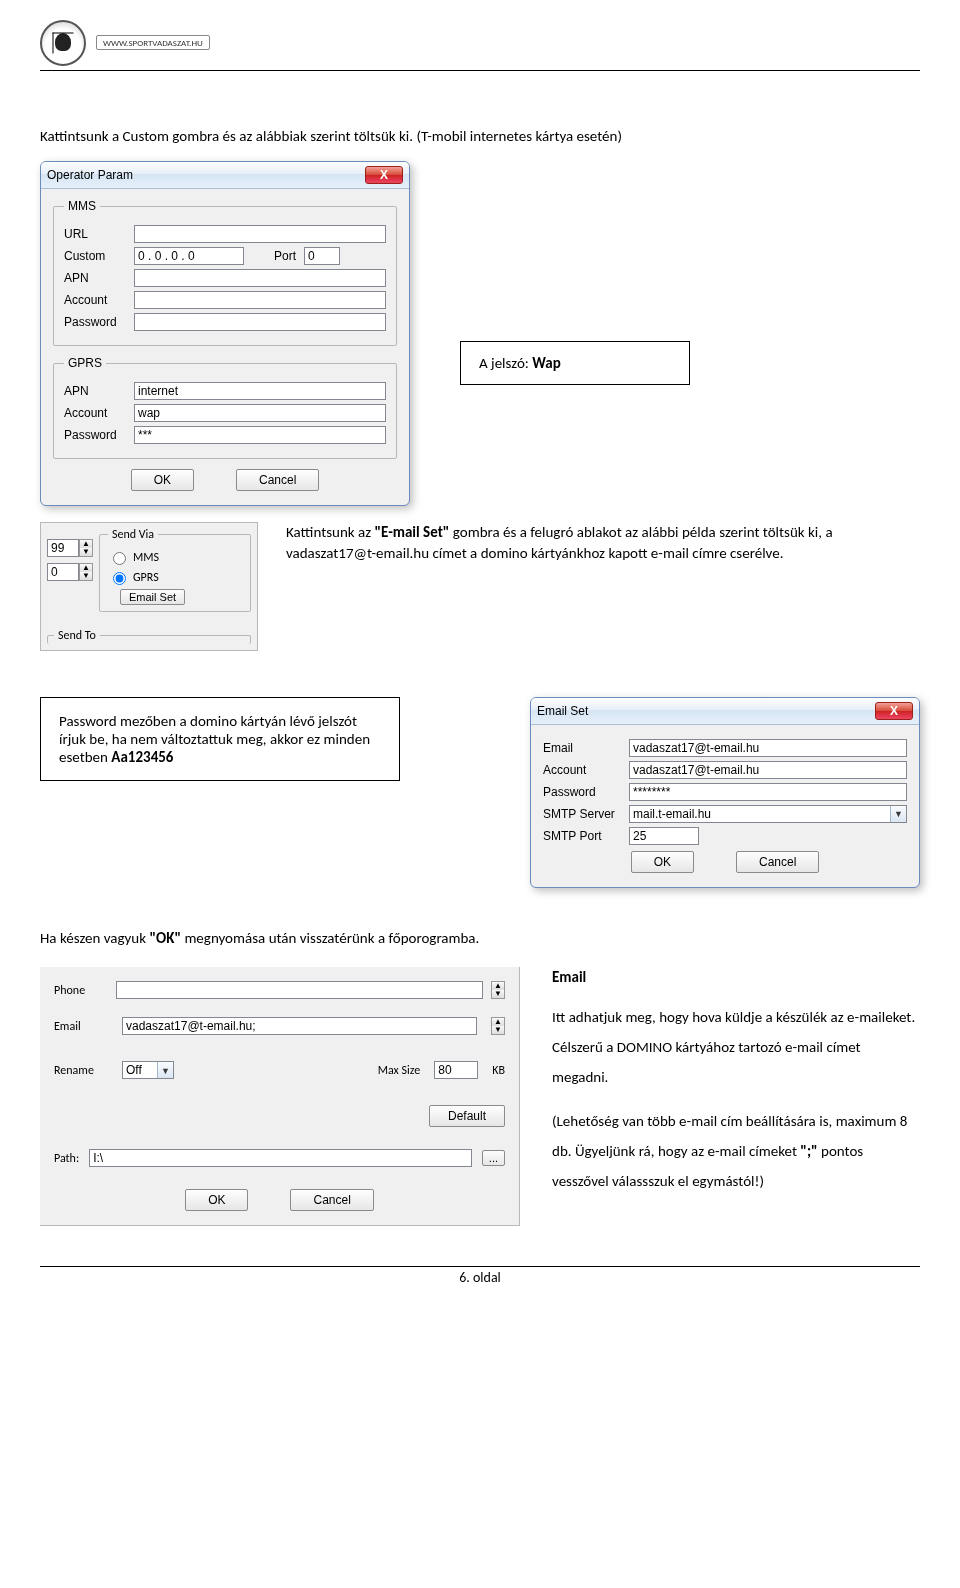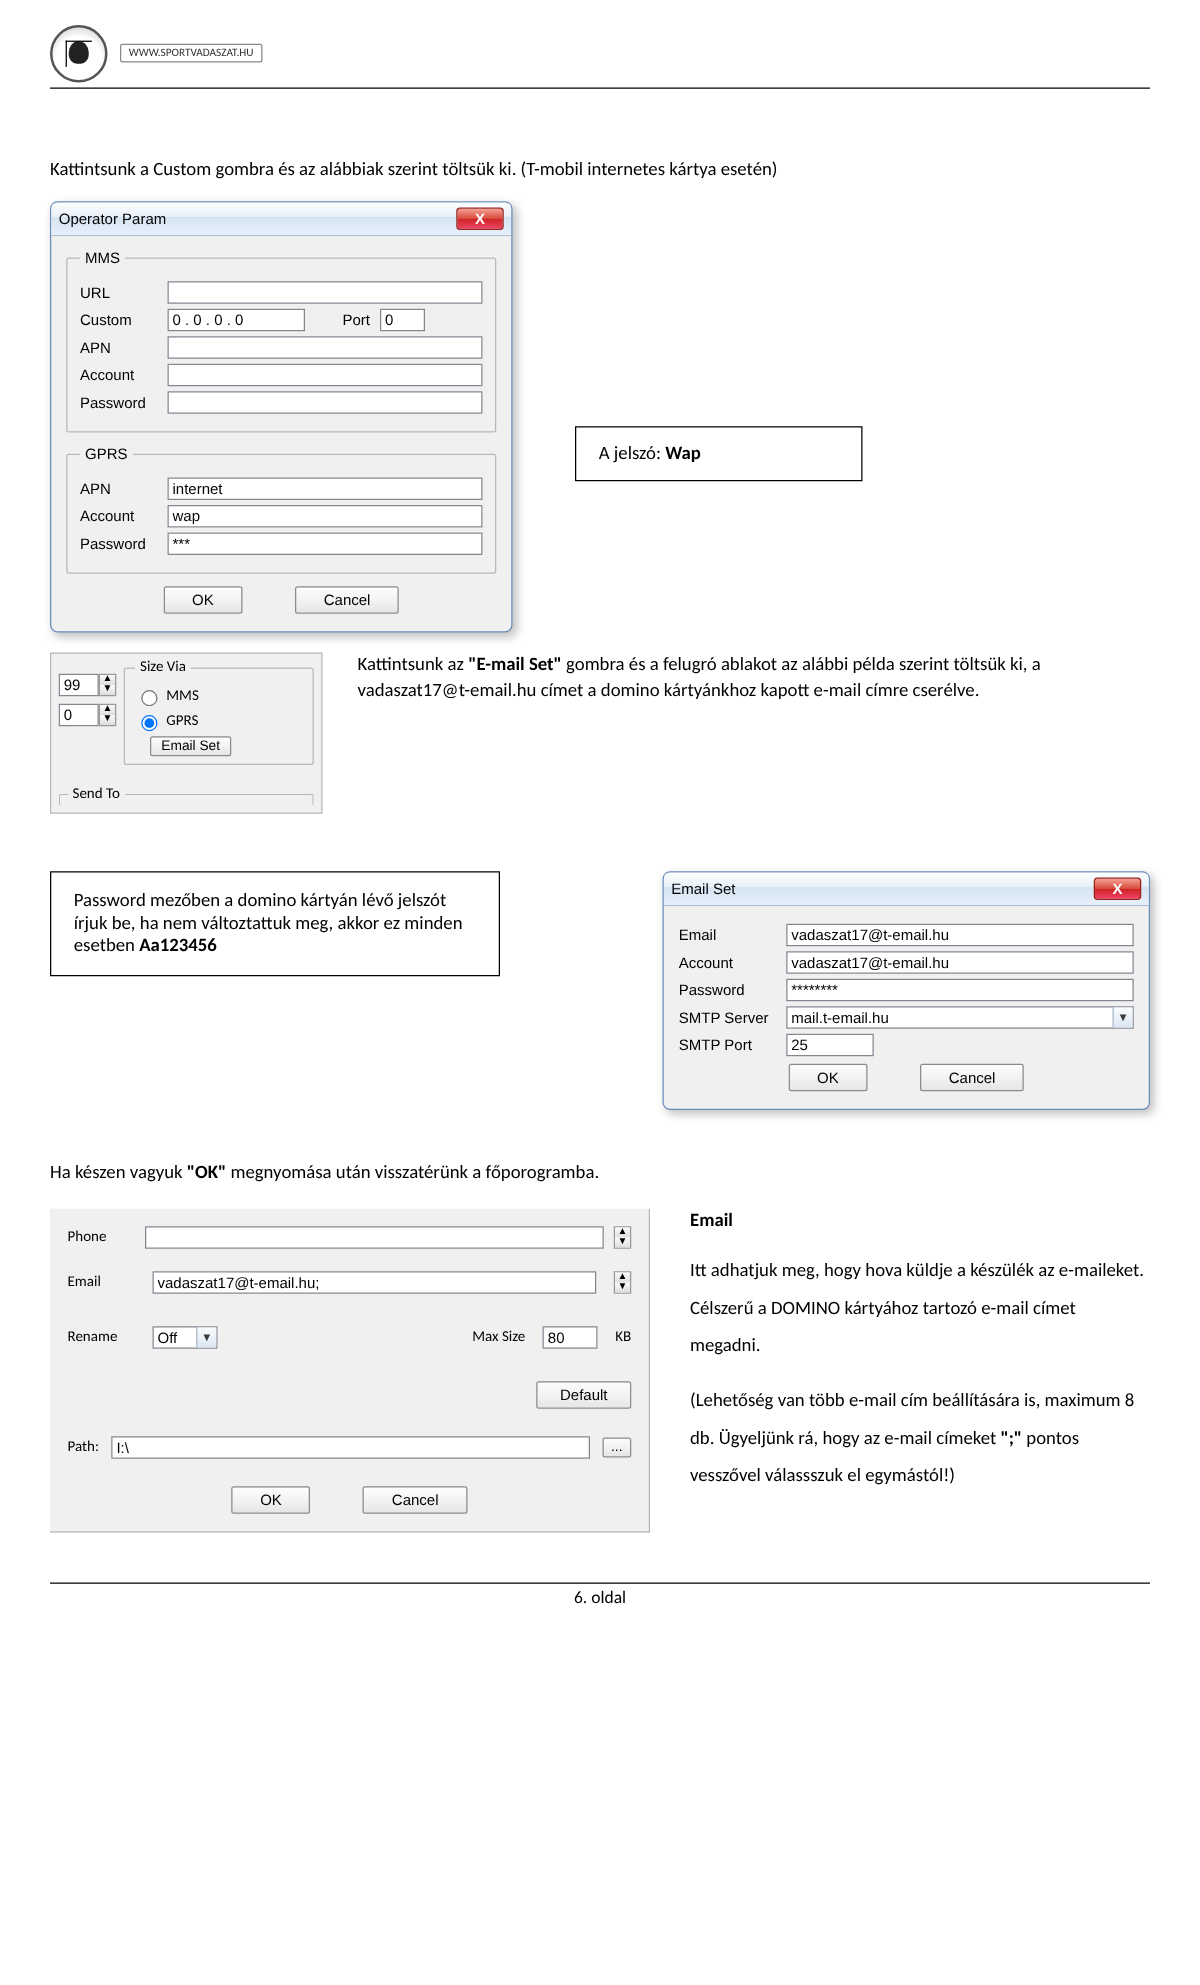--- a/index.html
+++ b/index.html
@@ -250,21 +250,21 @@
           </div>
         <div style="display:flex;">
             <input class="tx" style="width: 32px;" value="0">
             <div class="spin">
               <div>▲</div>
               <div>▼</div>
             </div>
           </div>
       </div>
       <fieldset style="margin:0;flex:1;padding:4px 8px 6px 8px;">
-        <legend>Size Via</legend>
+        <legend>Send Via</legend>
         <div class="frow" style="gap:4px;">
             <input type="radio" style="">
             <span>MMS</span>
           </div>
         <div class="frow" style="gap:4px;">
             <input type="radio" checked="" style="">
             <span>GPRS</span>
           </div>
         <button class="btn-sm" style="margin-left:12px;">Email Set</button>
       </fieldset>

